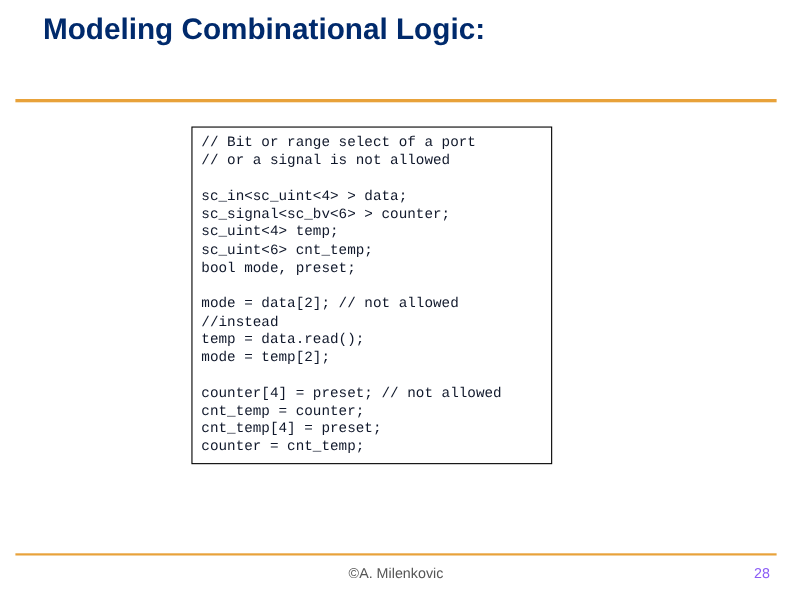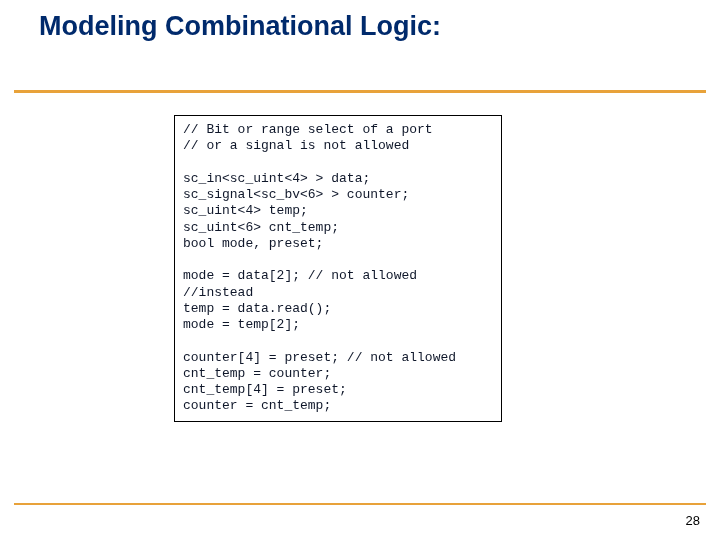--- a/index.html
+++ b/index.html
@@ -66,21 +66,21 @@
     bottom: 12px;
     text-align: center;
     font-size: 13px;
     color: #555;
   }
   .footer-right {
     position: absolute;
     right: 20px;
     bottom: 12px;
     font-size: 13px;
-    color: #000000;
+    color: #8b5cf6;
   }
 </style>
 </head>
 <body>
 
 <div class="slide">
 
   <div class="title">
     <span>Modeling Combinational Logic:</span><br>
   </div>
@@ -101,15 +101,16 @@
 temp = data.read();
 mode = temp[2];
 
 counter[4] = preset; // not allowed
 cnt_temp = counter;
 cnt_temp[4] = preset;
 counter = cnt_temp;</div>
 
   <div class="bottom-rule"></div>
 
+  <div class="footer-center">©A. Milenkovic</div>
   <div class="footer-right">28</div>
 
 </div>
 
 </body></html>

